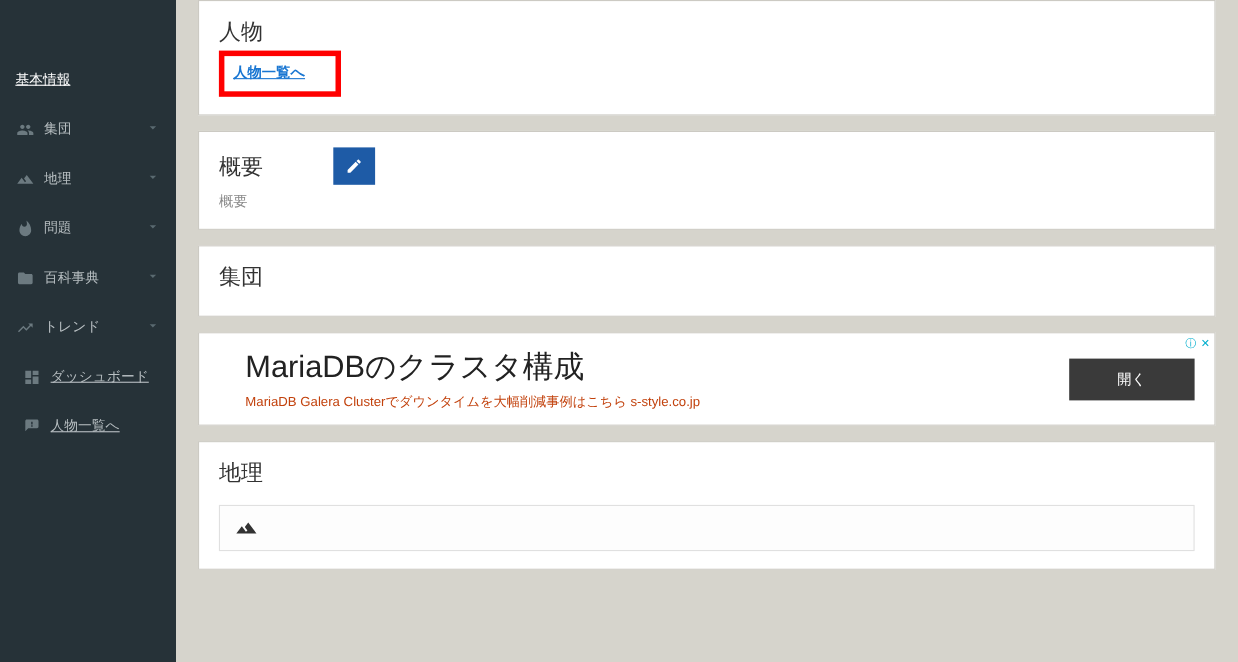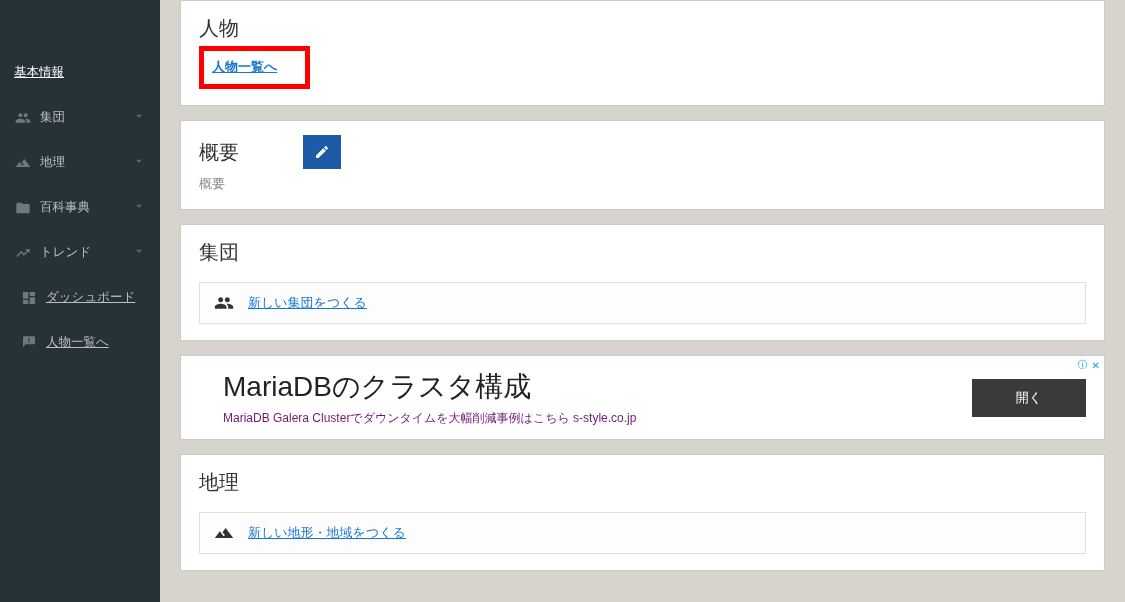--- a/index.html
+++ b/index.html
@@ -126,21 +126,21 @@
   justify-content: space-between;
   position: relative;
 }
 .ad-title {
   font-size: 28px;
   color: #222;
   font-weight: 400;
 }
 .ad-sub {
   font-size: 12px;
-  color: #701a75;
+  color: #c2410c;
   margin-top: 4px;
 }
 .ad-btn {
   background: #3a3a3a;
   color: #fff;
   padding: 10px 44px;
   font-size: 13px;
   cursor: pointer;
 }
 .ad-mark {
@@ -174,20 +174,33 @@
         </svg>
     </span>
   </div>
   <div class="sidebar-item">
     <span class="icon">
       <svg width="16" height="16" viewBox="0 0 24 24" fill="currentColor">
           <path d="M14 6l-3.75 5 2.85 3.8-1.6 1.2C9.81 13.75 7 10 7 10l-6 8h22L14 6z"></path>
         </svg>
     </span>
     <span>地理</span>
+    <span class="chevron">
+      <svg width="14" height="14" viewBox="0 0 24 24" fill="currentColor">
+          <path d="M7 10l5 5 5-5z"></path>
+        </svg>
+    </span>
+  </div>
+  <div class="sidebar-item">
+    <span class="icon">
+      <svg width="16" height="16" viewBox="0 0 24 24" fill="currentColor">
+          <path d="M13.5 0.67s.74 2.65.74 4.8c0 2.06-1.35 3.73-3.41 3.73-2.07 0-3.63-1.67-3.63-3.73l.03-.36C5.21 7.51 4 10.62 4 14c0 4.42 3.58 8 8 8s8-3.58 8-8C20 8.61 17.41 3.8 13.5.67z"></path>
+        </svg>
+    </span>
+    <span>問題</span>
     <span class="chevron">
       <svg width="14" height="14" viewBox="0 0 24 24" fill="currentColor">
           <path d="M7 10l5 5 5-5z"></path>
         </svg>
     </span>
   </div>
   <div class="sidebar-item">
     <span class="icon">
       <svg width="16" height="16" viewBox="0 0 24 24" fill="currentColor">
           <path d="M10 4H4c-1.1 0-2 .9-2 2v12c0 1.1.9 2 2 2h16c1.1 0 2-.9 2-2V8c0-1.1-.9-2-2-2h-8l-2-2z"></path>
@@ -247,28 +260,20 @@
         <svg width="16" height="16" viewBox="0 0 24 24" fill="#fff">
             <path d="M3 17.25V21h3.75L17.81 9.94l-3.75-3.75L3 17.25zM20.71 7.04c.39-.39.39-1.02 0-1.41l-2.34-2.34c-.39-.39-1.02-.39-1.41 0l-1.83 1.83 3.75 3.75 1.83-1.83z"></path>
           </svg>
       </span>
     </h2>
     <div class="card-sub">概要</div>
   </div>
 
   <div class="card">
     <h2>集団</h2>
-    <div class="inner-box">
-      <span class="inner-icon">
-        <svg width="20" height="20" viewBox="0 0 24 24" fill="currentColor">
-            <path d="M16 11c1.66 0 3-1.34 3-3s-1.34-3-3-3-3 1.34-3 3 1.34 3 3 3zm-8 0c1.66 0 3-1.34 3-3S9.66 5 8 5 5 6.34 5 8s1.34 3 3 3zm0 2c-2.33 0-7 1.17-7 3.5V19h14v-2.5C15 14.17 10.33 13 8 13zm8 0c-.29 0-.62.02-.97.05 1.16.84 1.97 1.97 1.97 3.45V19h6v-2.5c0-2.33-4.67-3.5-7-3.5z"></path>
-          </svg>
-      </span>
-      <a class="blue-link">新しい集団をつくる</a>
-    </div>
   </div>
 
   <div class="ad-card">
     <div>
       <div class="ad-title">MariaDBのクラスタ構成</div>
       <div class="ad-sub">MariaDB Galera Clusterでダウンタイムを大幅削減事例はこちら s-style.co.jp</div>
     </div>
     <div class="ad-btn">開く</div>
     <div class="ad-mark">
       <span>ⓘ</span>
@@ -277,17 +282,16 @@
   </div>
 
   <div class="card">
     <h2>地理</h2>
     <div class="inner-box">
       <span class="inner-icon">
         <svg width="20" height="20" viewBox="0 0 24 24" fill="currentColor">
             <path d="M14 6l-3.75 5 2.85 3.8-1.6 1.2C9.81 13.75 7 10 7 10l-6 8h22L14 6z"></path>
           </svg>
       </span>
-      <a class="blue-link">新しい地形・地域をつくる</a>
     </div>
   </div>
 
 </div>
 
 </body></html>

